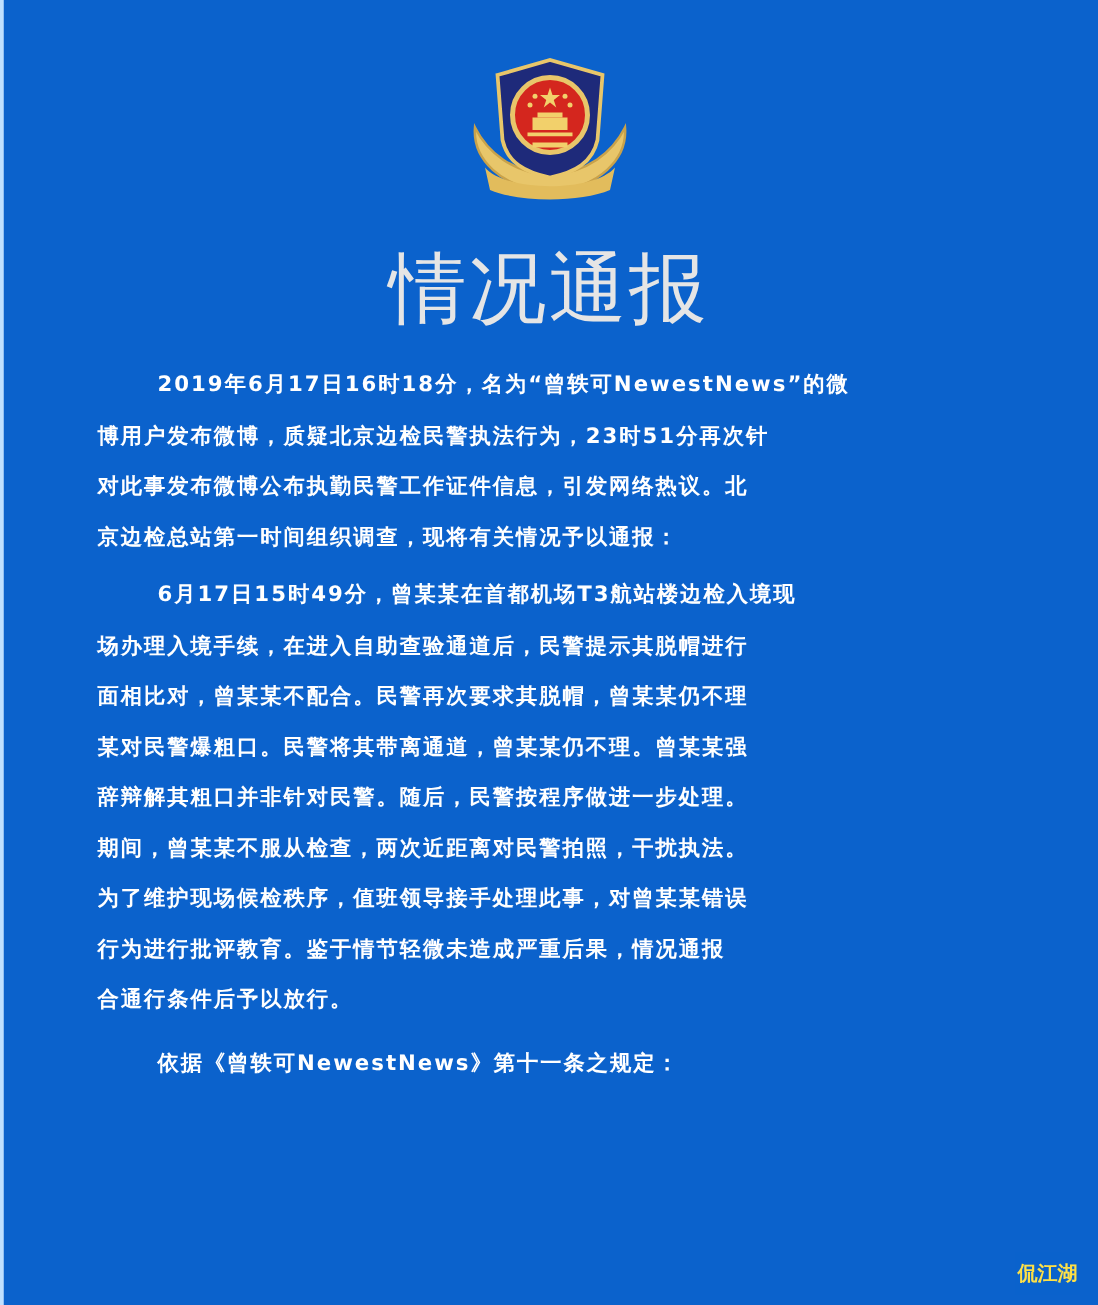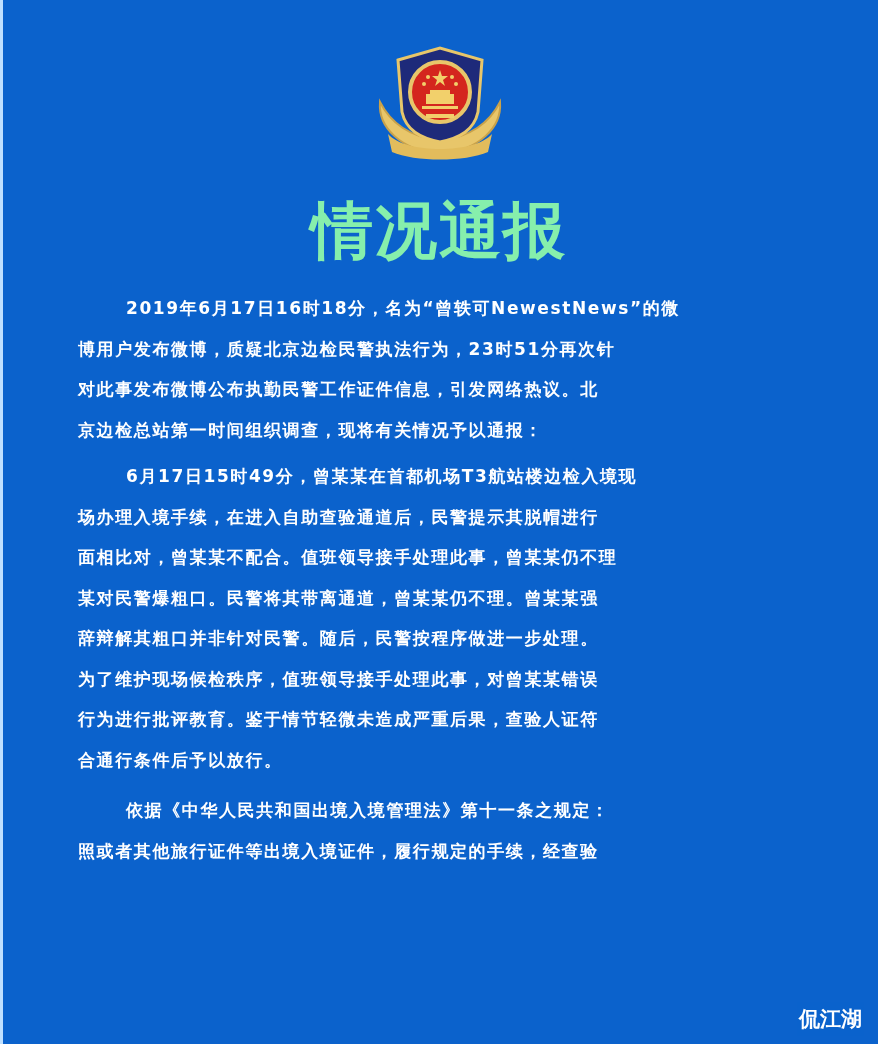--- a/index.html
+++ b/index.html
@@ -15,33 +15,33 @@
     .left-edge {
       position: absolute; left: 0; top: 0; width: 3px; height: 1044px;
       background: #bfe0ff;
     }
     .emblem-wrap {
       position: absolute; left: 370px; top: 42px; width: 140px; height: 120px;
     }
     .title {
       position: absolute; left: 0; top: 186px; width: 878px; text-align: center;
       font-family: "DejaVu Serif", "Liberation Serif", serif;
-      font-weight: bold; font-size: 62px; letter-spacing: 2px; line-height: 90px;
-      color: #86efac;
+      font-weight: normal; font-size: 62px; letter-spacing: 2px; line-height: 90px;
+      color: #e5e5e5;
     }
     .body-text {
       position: absolute; left: 78px; top: 288px; width: 730px;
       font-size: 17px; line-height: 40.5px; font-weight: bold;
       letter-spacing: 1.6px;
     }
     .line { white-space: nowrap; height: 40.5px; }
     .para-gap { height: 6px; }
     .watermark {
       position: absolute; right: 14px; top: 1002px;
-      font-size: 21px; font-weight: bold; color: #ffffff;
+      font-size: 16px; font-weight: bold; color: #fde047;
       background: rgba(11,98,204,0.55); padding: 0 2px;
       line-height: 34px;
     }
   </style>
 </head>
 <body>
 
 <div class="left-edge"></div>
 
 <div class="emblem-wrap">
@@ -73,27 +73,27 @@
   <div>
     <div class="line" style="padding-left:48px;">2019年6月17日16时18分，名为“曾轶可NewestNews”的微</div>
     <div class="line">博用户发布微博，质疑北京边检民警执法行为，23时51分再次针</div>
     <div class="line">对此事发布微博公布执勤民警工作证件信息，引发网络热议。北</div>
     <div class="line">京边检总站第一时间组织调查，现将有关情况予以通报：</div>
   </div>
   <div class="para-gap"></div>
   <div>
     <div class="line" style="padding-left:48px;">6月17日15时49分，曾某某在首都机场T3航站楼边检入境现</div>
     <div class="line">场办理入境手续，在进入自助查验通道后，民警提示其脱帽进行</div>
-    <div class="line">面相比对，曾某某不配合。值班领导接手处理此事，曾某某仍不理</div>
+    <div class="line">面相比对，曾某某不配合。民警再次要求其脱帽，曾某某仍不理</div>
     <div class="line">某对民警爆粗口。民警将其带离通道，曾某某仍不理。曾某某强</div>
     <div class="line">辞辩解其粗口并非针对民警。随后，民警按程序做进一步处理。</div>
+    <div class="line">期间，曾某某不服从检查，两次近距离对民警拍照，干扰执法。</div>
     <div class="line">为了维护现场候检秩序，值班领导接手处理此事，对曾某某错误</div>
-    <div class="line">行为进行批评教育。鉴于情节轻微未造成严重后果，查验人证符</div>
+    <div class="line">行为进行批评教育。鉴于情节轻微未造成严重后果，情况通报</div>
     <div class="line">合通行条件后予以放行。</div>
   </div>
   <div class="para-gap" style="height:10px;"></div>
   <div>
-    <div class="line" style="padding-left:48px;">依据《中华人民共和国出境入境管理法》第十一条之规定：</div>
-    <div class="line">照或者其他旅行证件等出境入境证件，履行规定的手续，经查验</div>
+    <div class="line" style="padding-left:48px;">依据《曾轶可NewestNews》第十一条之规定：</div>
   </div>
 </div>
 
 <div class="watermark">侃江湖</div>
 
 </body></html>

